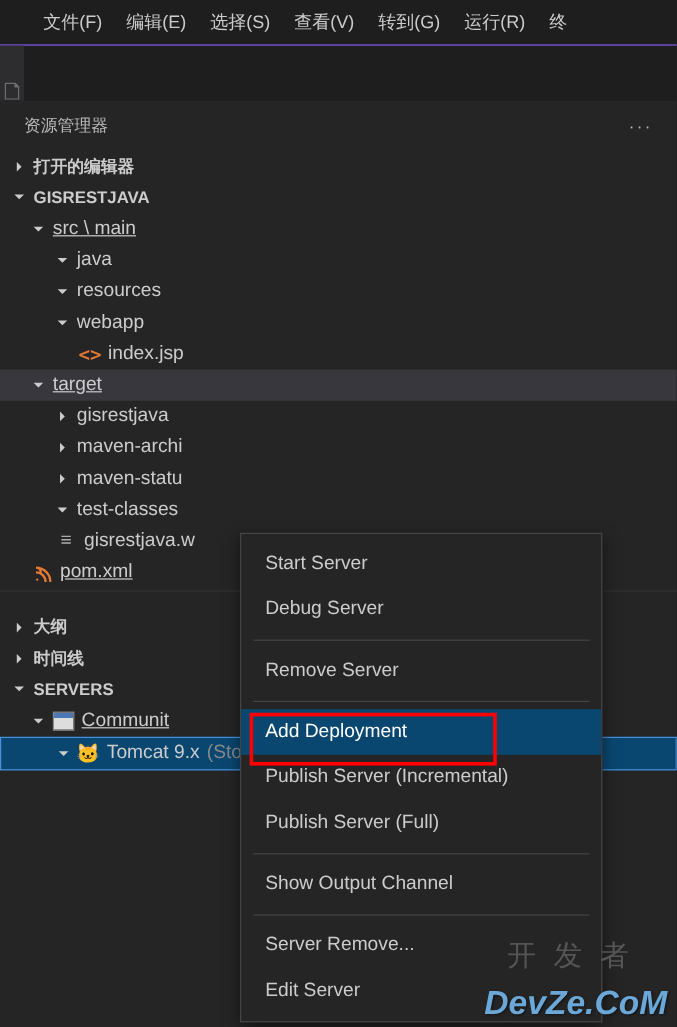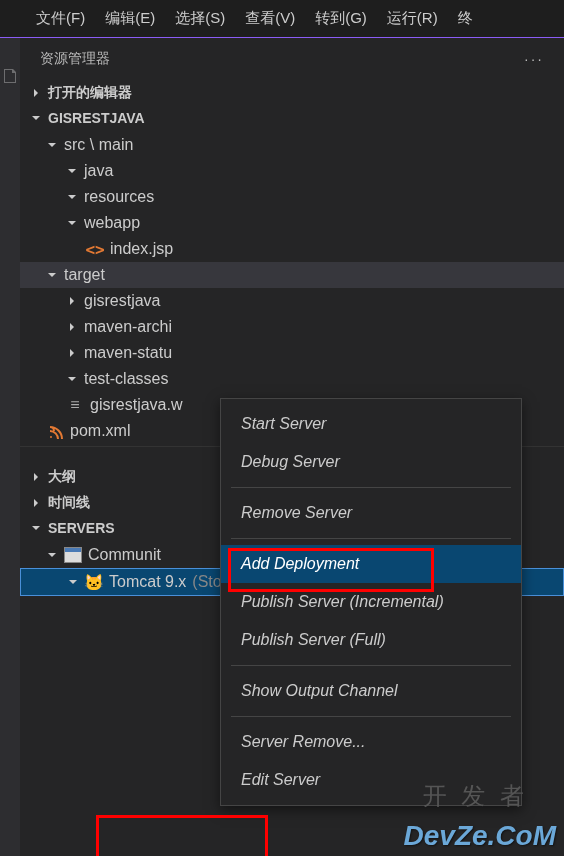--- a/index.html
+++ b/index.html
@@ -1,46 +1,46 @@
 <!DOCTYPE html>
 <html><head>
   <meta charset="utf-8">
   <style>
     * { margin: 0; padding: 0; box-sizing: border-box; font-family: "Segoe UI", "Microsoft YaHei", sans-serif; }
     body { background: #1e1e1e; color: #cccccc; width: 564px; height: 856px; overflow: hidden; font-size: 15px; }
     
     .menubar { display: flex; height: 38px; align-items: center; padding-left: 36px; gap: 20px; border-bottom: 1px solid #8b5cf6; }
     .menu-item { color: #cccccc; cursor: pointer; }
     
-    .main { display: flex; height: calc(100% - 38px); }
+    .main { display: flex; height: calc(100% - 38px); flex-direction: column; }
     .activity-bar { width: 20px; background: #2d2d30; display: flex; flex-direction: column; padding-top: 30px; gap: 40px; align-items: center; }
     .activity-icon { width: 16px; height: 16px; opacity: 0.6; }
     
     .sidebar { flex: 1; background: #252526; position: relative; }
     .sidebar-header { display: flex; align-items: center; justify-content: space-between; padding: 12px 20px; color: #bbb; font-size: 14px; }
     .more-dots { letter-spacing: 2px; cursor: pointer; }
     
     .section { }
     .section-header { display: flex; align-items: center; padding: 4px 10px; gap: 6px; cursor: pointer; font-size: 14px; color: #ccc; font-weight: bold; }
     .chevron { width: 12px; height: 12px; display: inline-flex; align-items: center; justify-content: center; }
     .chevron svg { width: 10px; height: 10px; }
     
     .tree { padding: 2px 0; }
     .tree-item { display: flex; align-items: center; padding: 4px 0; gap: 6px; cursor: pointer; font-size: 16px; color: #ccc; }
     .tree-item.selected { background: #37373d; }
-    .indent-1 { padding-left: 26px; }
+    .indent-1 { padding-left: 26px; text-decoration: underline; }
     .indent-2 { padding-left: 46px; }
     .indent-3 { padding-left: 66px; }
     
     .icon { width: 18px; height: 18px; display: inline-flex; align-items: center; justify-content: center; flex-shrink: 0; }
     .code-icon { color: #e37933; font-weight: bold; font-family: monospace; }
     .xml-icon { color: #e37933; }
     .file-icon { color: #aaa; }
     
-    .context-menu { position: absolute; top: 360px; left: 200px; width: 302px; background: #252526; border: 1px solid #454545; box-shadow: 0 4px 12px rgba(0,0,0,0.5); z-index: 100; padding: 6px 0; font-style: italic; }
+    .context-menu { position: absolute; top: 360px; left: 200px; width: 302px; background: #252526; border: 1px solid #454545; box-shadow: 0 4px 12px rgba(0,0,0,0.5); z-index: 100; padding: 6px 0; }
     .context-item { padding: 10px 20px; color: #ccc; cursor: pointer; font-size: 16px; }
     .context-item.highlighted { background: #094771; color: #fff; }
     .context-sep { height: 1px; background: #454545; margin: 6px 10px; }
     
     .red-box { position: absolute; border: 3px solid #ff0000; pointer-events: none; z-index: 200; }
     .red-box-1 { top: 510px; left: 208px; width: 206px; height: 44px; }
     .red-box-2 { top: 777px; left: 76px; width: 172px; height: 50px; }
     
     .watermark { position: absolute; bottom: 4px; right: 8px; font-size: 28px; color: #6ba8d8; font-style: italic; font-weight: bold; z-index: 300; text-shadow: 1px 1px 2px rgba(0,0,0,0.5); }
     .wm-chars { position: absolute; bottom: 44px; right: 36px; font-size: 24px; color: #555; z-index: 290; letter-spacing: 4px; }

